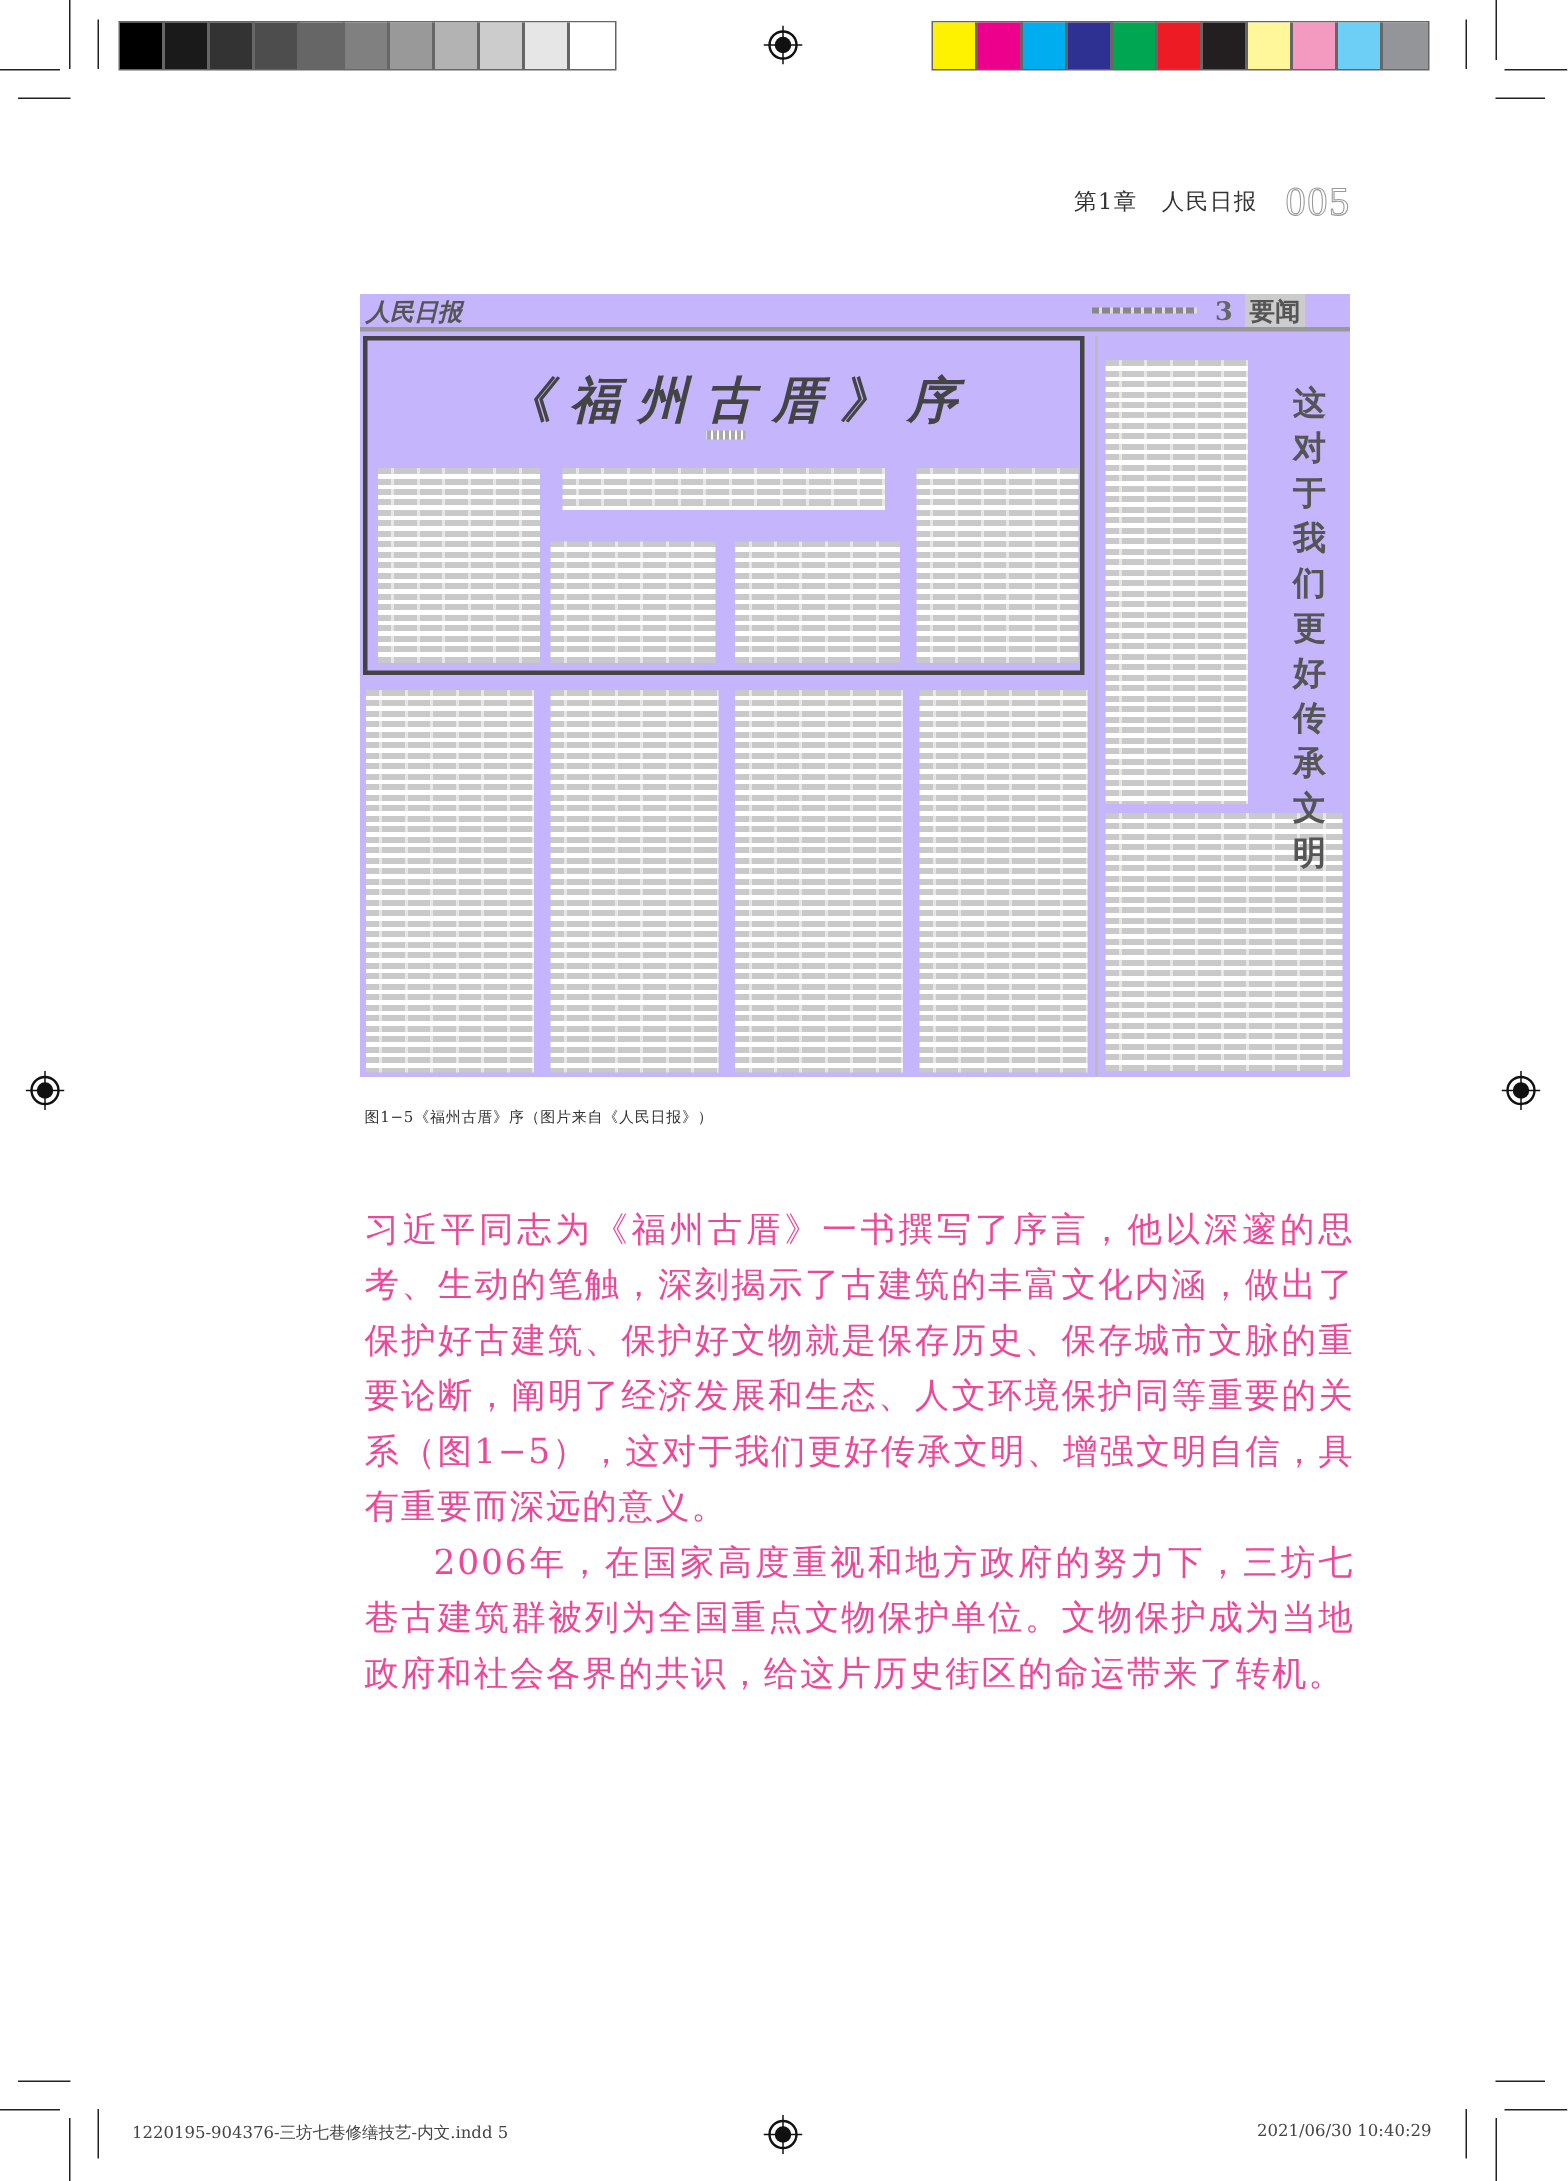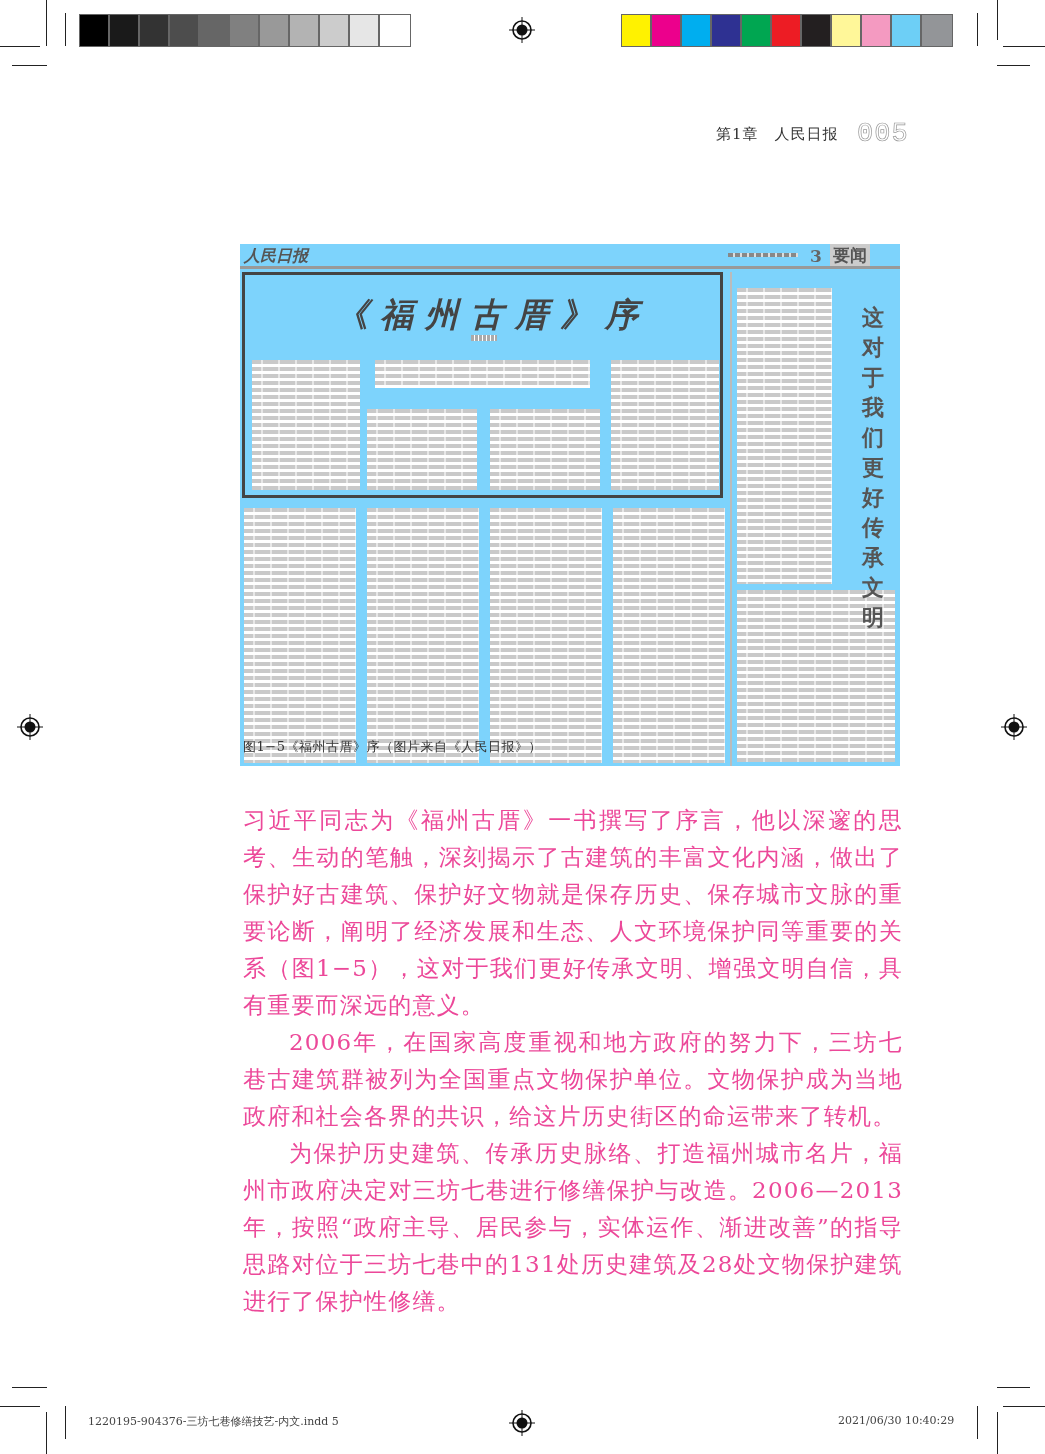--- a/index.html
+++ b/index.html
@@ -13,40 +13,40 @@
   .crop-h { position: absolute; height: 1px; background: #222; }
   .crop-v { position: absolute; width: 1px; background: #222; }
   
   .bar { position: absolute; top: 14px; height: 31px; display: flex; border: 1px solid #666; }
   .bar .sw { width: 30px; height: 31px; border-right: 2px solid #666; box-sizing: border-box; }
   .bar .sw:last-child { border-right: none; }
   
   .reg { position: absolute; width: 26px; height: 26px; }
   
   .running-head { position: absolute; top: 125px; left: 716px; font-size: 15px; color: #333; letter-spacing: 1px; }
-  .page-num { position: absolute; top: 119px; left: 857px; font-family: Liberation Mono, monospace; font-weight: 200; font-size: 27px; color: #fff; -webkit-text-stroke: 0.7px #999; letter-spacing: 1px; }
+  .page-num { position: absolute; top: 119px; left: 857px; font-family: Liberation Serif, serif; font-weight: 200; font-size: 27px; color: #fff; -webkit-text-stroke: 0.7px #999; letter-spacing: 1px; }
   
-  .figure { position: absolute; left: 240px; top: 196px; width: 660px; height: 522px; background: #7dd3fc; margin-top: 48px; }
+  .figure { position: absolute; left: 240px; top: 196px; width: 660px; height: 522px; background: #c4b5fd; }
   .np-masthead { position: absolute; left: 4px; top: 2px; font-size: 16px; font-style: italic; font-weight: bold; color: #555; }
   .np-date { position: absolute; left: 488px; top: 9px; width: 70px; height: 4px; background: repeating-linear-gradient(90deg,#888 0 5px,#ddd 5px 7px); }
   .np-page { position: absolute; left: 570px; top: 2px; font-size: 17px; font-weight: bold; color: #666; }
   .np-section { position: absolute; left: 590px; top: 0px; font-size: 17px; font-weight: bold; color: #555; background: #ccc; padding: 0 3px; }
   .np-rule { position: absolute; left: 0; right: 0; top: 22px; height: 3px; background: #999; }
   .np-box { position: absolute; left: 2px; top: 28px; width: 481px; height: 226px; border: 3px solid #444; box-sizing: border-box; }
   .np-headline { position: absolute; left: 90px; top: 18px; font-size: 33px; font-weight: bold; color: #444; letter-spacing: 12px; font-style: italic; }
   .np-byline { position: absolute; left: 226px; top: 60px; width: 26px; height: 6px; background: repeating-linear-gradient(90deg,#aaa 0 3px,#fff 3px 4px); }
   .txtcol { position: absolute; background:
       repeating-linear-gradient(180deg, transparent 0 3px, rgba(255,255,255,0) 3px),
       repeating-linear-gradient(180deg, #c9c9c9 0 4px, #fff 4px 7px); }
   .txtcol::after { content:""; position:absolute; inset:0;
       background: repeating-linear-gradient(90deg, rgba(255,255,255,0) 0 9px, rgba(255,255,255,.55) 9px 11px, rgba(255,255,255,0) 11px 17px); }
   .np-vtitle { position: absolute; left: 620px; top: 58px; width: 26px; font-size: 22px; font-weight: bold; color: #555; line-height: 30px; text-align: center; }
   .np-vrule { position: absolute; left: 490px; top: 28px; width: 2px; height: 494px; background: #bbb; }
   
-  .caption { position: absolute; left: 243px; top: 738px; font-size: 13px; color: #333; letter-spacing: 0.5px; }
+  .caption { position: absolute; left: 243px; top: 738px; font-size: 10px; color: #333; letter-spacing: 0.5px; }
   
   .body-text { position: absolute; left: 243px; top: 802px; width: 660px; font-size: 23px; line-height: 37px; color: #ec4899; letter-spacing: 1.2px; text-align: justify; }
   .body-text p { margin: 0; }
   .body-text p.indent { text-indent: 2em; }
   
   .slug-left { position: absolute; left: 88px; top: 1414px; font-size: 11px; color: #444; }
   .slug-right { position: absolute; left: 838px; top: 1414px; font-size: 11px; color: #444; }
 </style>
 </head>
 <body>
@@ -150,17 +150,16 @@
   <div class="txtcol" style="left:497px;top:44px;width:95px;height:296px;"></div>
   <div class="txtcol" style="left:497px;top:346px;width:158px;height:172px;"></div>
   <div class="np-vtitle">这对于我们更好传承文明</div>
 </div>
 
 <div class="caption">图1−5《福州古厝》序（图片来自《人民日报》）</div>
 
 <div class="body-text">
   <p>习近平同志为《福州古厝》一书撰写了序言，他以深邃的思考、生动的笔触，深刻揭示了古建筑的丰富文化内涵，做出了保护好古建筑、保护好文物就是保存历史、保存城市文脉的重要论断，阐明了经济发展和生态、人文环境保护同等重要的关系（图1−5），这对于我们更好传承文明、增强文明自信，具有重要而深远的意义。</p>
   <p class="indent">2006年，在国家高度重视和地方政府的努力下，三坊七巷古建筑群被列为全国重点文物保护单位。文物保护成为当地政府和社会各界的共识，给这片历史街区的命运带来了转机。</p>
-  <p class="indent">为保护历史建筑、传承历史脉络、打造福州城市名片，福州市政府决定对三坊七巷进行修缮保护与改造。2006—2013年，按照“政府主导、居民参与，实体运作、渐进改善”的指导思路对位于三坊七巷中的131处历史建筑及28处文物保护建筑进行了保护性修缮。</p>
 </div>
 
 <div class="slug-left">1220195-904376-三坊七巷修缮技艺-内文.indd   5</div>
 <div class="slug-right">2021/06/30   10:40:29</div>
 
 </body></html>

